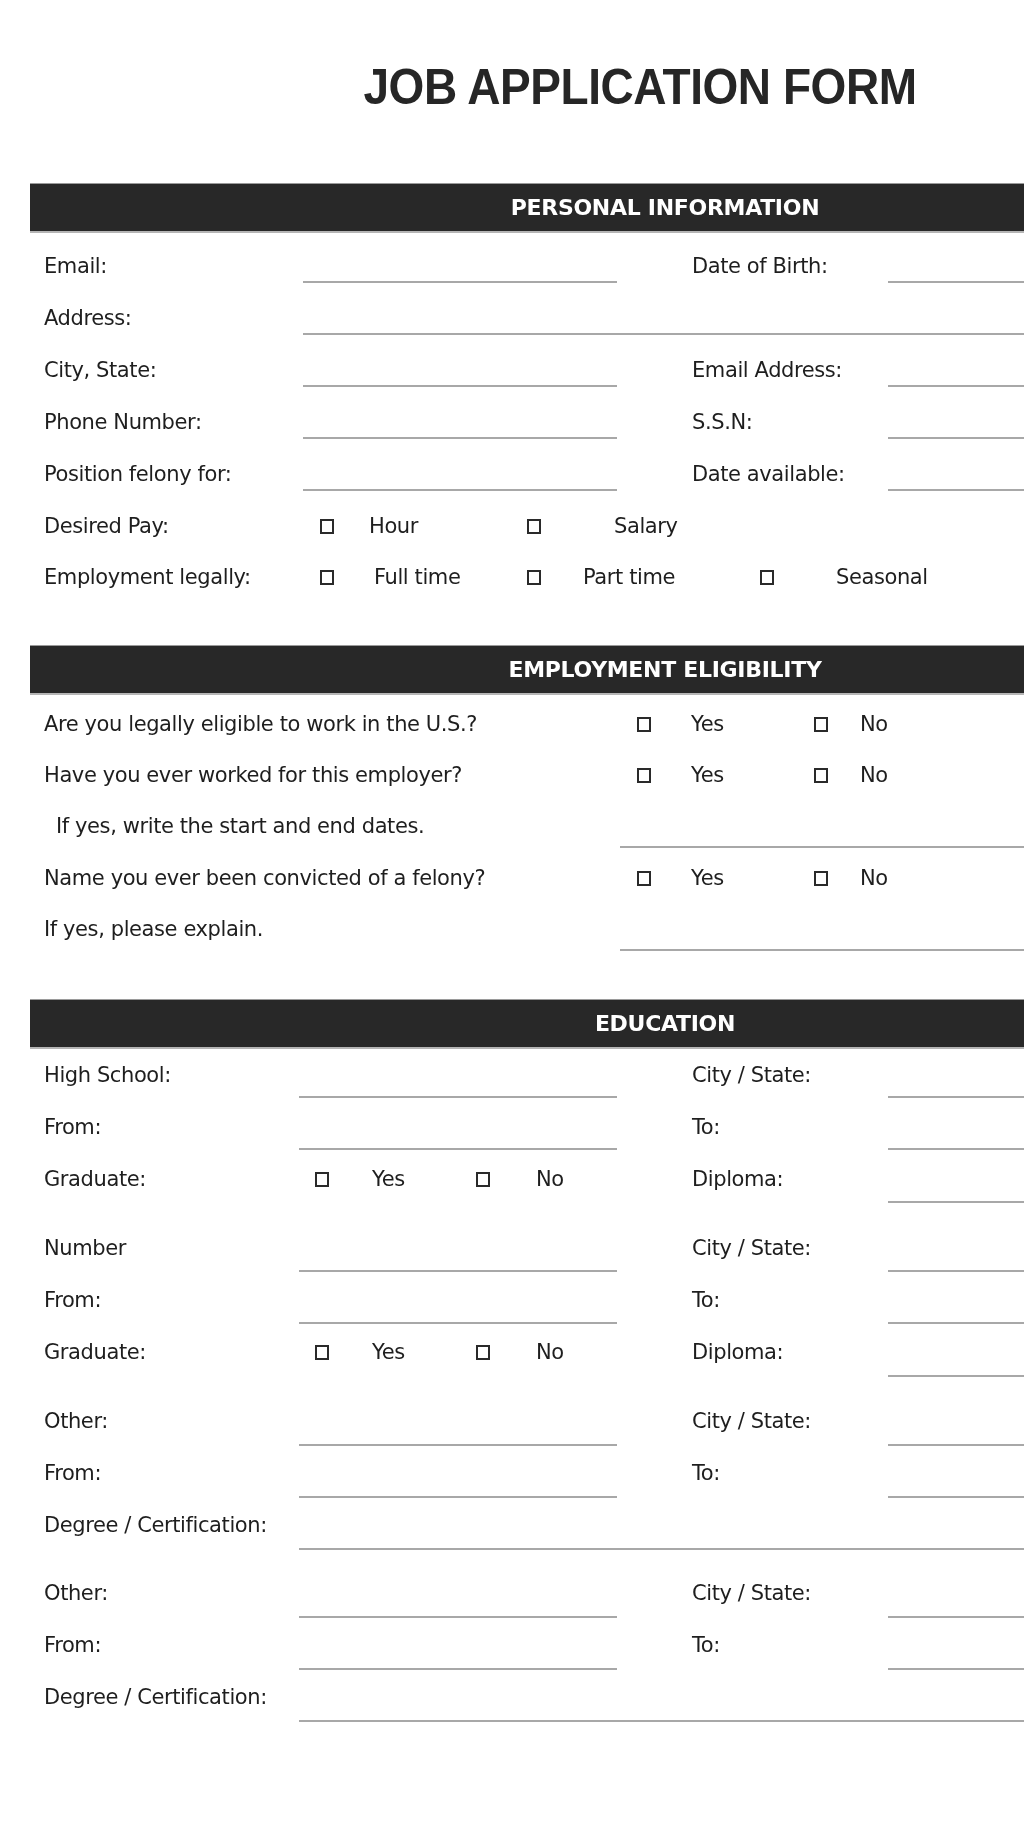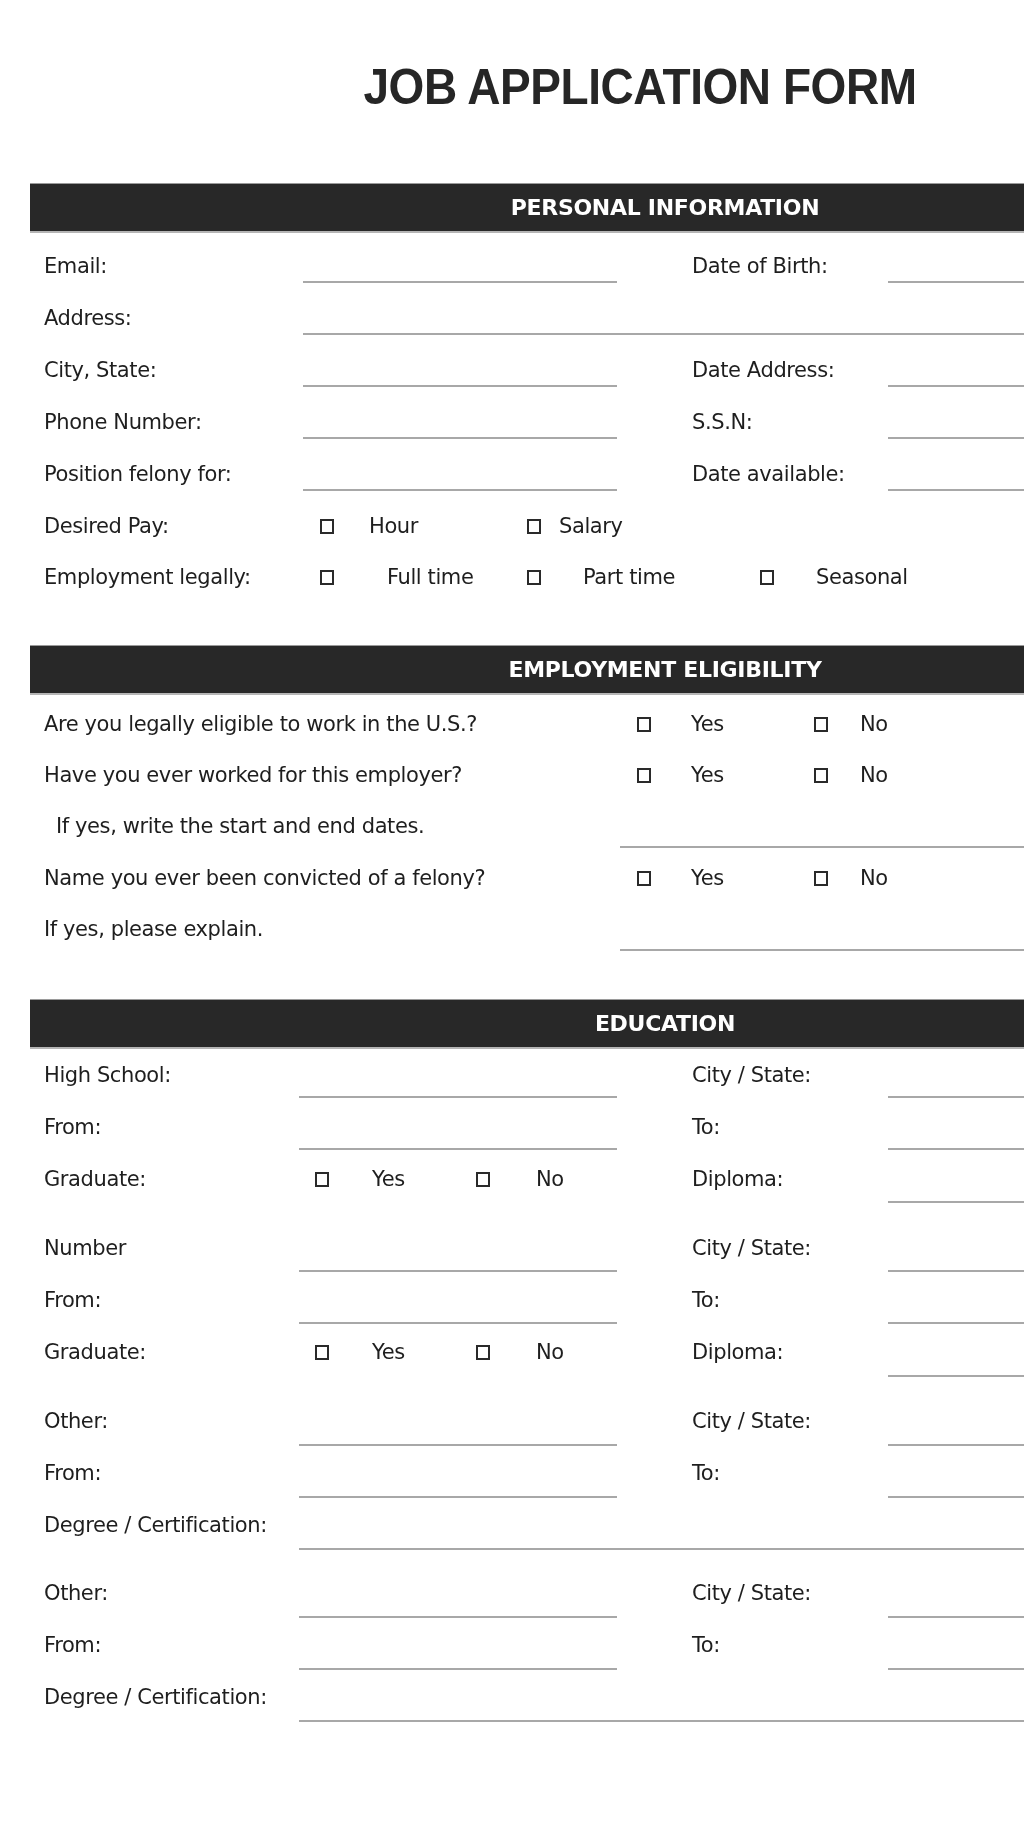--- a/index.html
+++ b/index.html
@@ -30,46 +30,46 @@
 <div class="lbl" style="left:44px;top:253px">Email:</div>
 <div class="line" style="left:303px;width:314px;top:281px"></div>
 <div class="lbl" style="left:692px;top:253px">Date of Birth:</div>
 <div class="line" style="left:888px;width:150px;top:281px"></div>
 
 <div class="lbl" style="left:44px;top:305px">Address:</div>
 <div class="line" style="left:303px;width:735px;top:333px"></div>
 
 <div class="lbl" style="left:44px;top:357px">City, State:</div>
 <div class="line" style="left:303px;width:314px;top:385px"></div>
-<div class="lbl" style="left:692px;top:357px">Date Address:</div>
+<div class="lbl" style="left:692px;top:357px">Email Address:</div>
 <div class="line" style="left:888px;width:150px;top:385px"></div>
 
 <div class="lbl" style="left:44px;top:409px">Phone Number:</div>
 <div class="line" style="left:303px;width:314px;top:437px"></div>
 <div class="lbl" style="left:692px;top:409px">S.S.N:</div>
 <div class="line" style="left:888px;width:150px;top:437px"></div>
 
 <div class="lbl" style="left:44px;top:461px">Position felony for:</div>
 <div class="line" style="left:303px;width:314px;top:489px"></div>
 <div class="lbl" style="left:692px;top:461px">Date available:</div>
 <div class="line" style="left:888px;width:150px;top:489px"></div>
 
 <div class="lbl" style="left:44px;top:513px">Desired Pay:</div>
 <div class="cb" style="left:320px;top:519px"></div>
 <div class="lbl" style="left:369px;top:513px">Hour</div>
 <div class="cb" style="left:527px;top:519px"></div>
-<div class="lbl" style="left:559px;top:513px">Salary</div>
+<div class="lbl" style="left:614px;top:513px">Salary</div>
 
 <div class="lbl" style="left:44px;top:564px">Employment legally:</div>
 <div class="cb" style="left:320px;top:570px"></div>
-<div class="lbl" style="left:387px;top:564px">Full time</div>
+<div class="lbl" style="left:374px;top:564px">Full time</div>
 <div class="cb" style="left:527px;top:570px"></div>
 <div class="lbl" style="left:583px;top:564px">Part time</div>
 <div class="cb" style="left:760px;top:570px"></div>
-<div class="lbl" style="left:816px;top:564px">Seasonal</div>
+<div class="lbl" style="left:836px;top:564px">Seasonal</div>
 
 <div class="bar" style="top:645px">
   <span>EMPLOYMENT ELIGIBILITY</span>
 </div>
 
 <div class="lbl" style="left:44px;top:711px">Are you legally eligible to work in the U.S.?</div>
 <div class="cb" style="left:637px;top:717px"></div>
 <div class="lbl" style="left:691px;top:711px">Yes</div>
 <div class="cb" style="left:814px;top:717px"></div>
 <div class="lbl" style="left:860px;top:711px">No</div>

